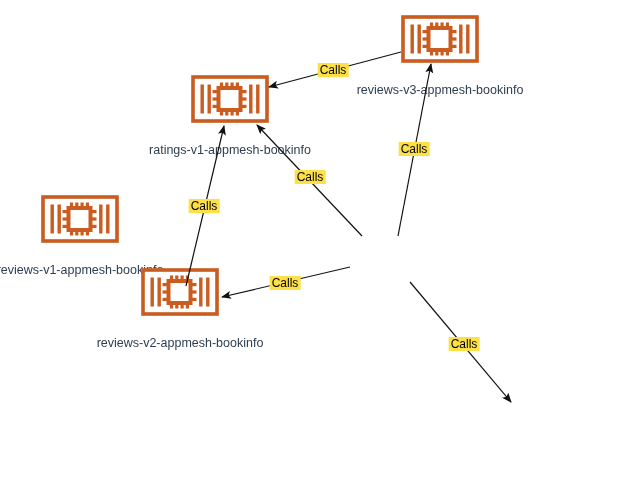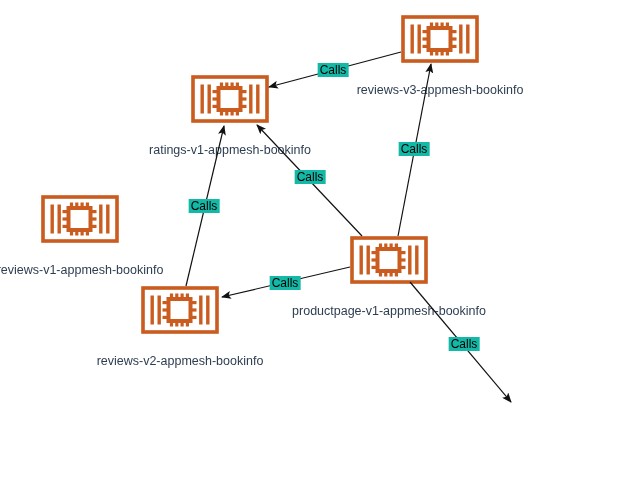--- a/index.html
+++ b/index.html
@@ -39,21 +39,21 @@
   .edges {
     position: absolute;
     left: 0;
     top: 0;
     z-index: 2;
     pointer-events: none;
   }
   .edge-label {
     position: absolute;
     transform: translate(-50%, -50%);
-    background: #14b8a6;
+    background: #fde047;
     padding: 0 2px;
     font-size: 12px;
     color: #000000;
     white-space: nowrap;
     z-index: 3;
   }
   svg.defs-only { position: absolute; width: 0; height: 0; }
 </style>
 </head>
 <body>
@@ -106,33 +106,27 @@
     <div class="node-label">ratings-v1-appmesh-bookinfo</div>
   </div>
 
   <div class="node" style="left:41px; top:195px">
     <svg class="node-icon">
         <use href="#vnode"></use>
       </svg>
     <div class="node-label">reviews-v1-appmesh-bookinfo</div>
   </div>
 
-  <div class="node" style="left:141px; top:286px">
+  <div class="node" style="left:141px; top:268px">
     <svg class="node-icon">
         <use href="#vnode"></use>
       </svg>
     <div class="node-label">reviews-v2-appmesh-bookinfo</div>
   </div>
 
-  <div class="node" style="left:350px; top:236px">
-    <svg class="node-icon">
-        <use href="#vnode"></use>
-      </svg>
-    <div class="node-label">productpage-v1-appmesh-bookinfo</div>
-  </div>
 
 
   <svg class="edges" width="617" height="488">
     <defs>
       <marker id="arrow" viewBox="0 0 10 8" refX="9" refY="4" markerWidth="10" markerHeight="8" markerUnits="userSpaceOnUse" orient="auto">
         <path d="M0,0 L10,4 L0,8 L2.2,4 z" fill="#111111"></path>
       </marker>
     </defs>
     <line x1="401" y1="52" x2="269" y2="87" stroke="#111111" stroke-width="1.2" marker-end="url(#arrow)"></line>
     <line x1="362" y1="236" x2="257" y2="125" stroke="#111111" stroke-width="1.2" marker-end="url(#arrow)"></line>

